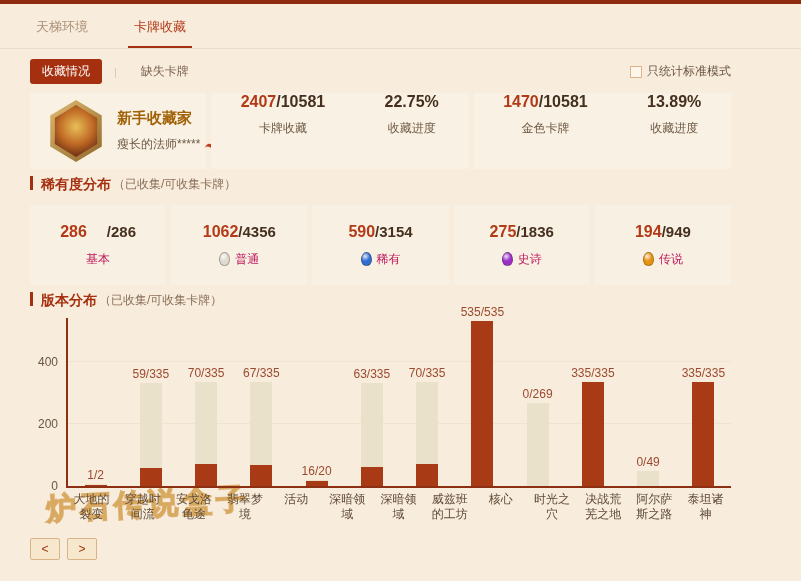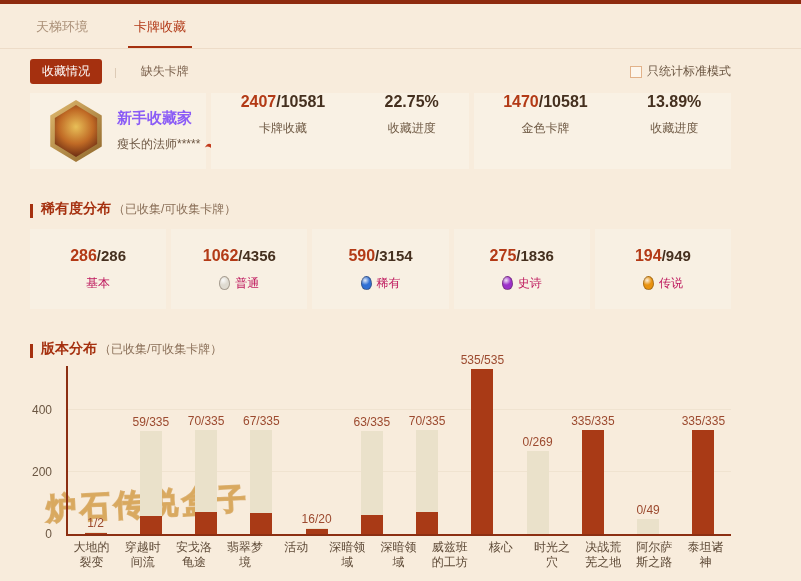--- a/index.html
+++ b/index.html
@@ -39,50 +39,50 @@
   
   .panels { display:flex; gap:5px; margin-top:9px; }
   .panel { background:#f9f1e4; height:76px; }
   .panel.profile { width:176px; flex:none; display:flex; align-items:center; gap:13px; padding-left:18px; }
   .panel.stats { flex:1; display:flex; align-items:flex-start; justify-content:space-around; }
   .hexwrap { position:relative; width:56px; height:62px; flex:none; }
   .hex { position:absolute; inset:0; clip-path:polygon(50% 0,96% 25%,96% 75%,50% 100%,4% 75%,4% 25%);
          background:linear-gradient(135deg,#e3bd72,#8d6428); }
   .hexin { position:absolute; inset:5px; clip-path:polygon(50% 0,96% 25%,96% 75%,50% 100%,4% 75%,4% 25%);
            background:radial-gradient(circle at 50% 42%, #e8bf58 0%, #c06a25 45%, #5e2310 85%); }
-  .pname { font-size:15px; font-weight:bold; color:#8b5cf6; margin-bottom:8px; }
+  .pname { font-size:15px; font-weight:bold; color:#a16207; margin-bottom:8px; }
   .psub { font-size:12px; color:#6e5844; display:flex; align-items:center; gap:4px; white-space:nowrap; }
   .stat { text-align:center; }
   .num { font-size:16px; font-weight:bold; margin-bottom:9px; }
   .num .red { color:#b33a16; }
   .num .dark { color:#45301f; }
   .lbl { font-size:12px; color:#6e5943; }
 
   
-  .sechead { display:flex; align-items:flex-end; margin-top:31px; height:18px; }
+  .sechead { display:flex; align-items:flex-start; margin-top:7px; height:18px; }
   .redbar { width:3px; height:14px; background:#a5300f; margin-right:8px; }
   .st { font-size:14px; font-weight:bold; color:#a5300f; }
   .ss { font-size:12px; color:#8a6f58; margin-left:2px; }
 
   
   .raritycards { display:flex; gap:5px; margin-top:11px; }
   .rcard { flex:1; background:#f8f0e3; height:80px; display:flex; flex-direction:column;
            align-items:center; justify-content:center; }
   .rnum { font-size:15px; font-weight:bold; margin-bottom:10px; }
   .rrow { display:flex; align-items:center; gap:5px; font-size:12px; color:#be185d; }
   .gem { width:11px; height:14px; border-radius:50% 50% 50% 50% / 55% 55% 45% 45%;
          border:1px solid rgba(60,40,20,.35); display:inline-block; }
 
   
   .chartwrap { margin-top:8px; }
   .plot { position:relative; margin-left:36px; height:170px;
           border-left:2px solid #8c2f12; border-bottom:2px solid #8c2f12; }
   .grid { position:absolute; left:0; right:0; height:1px; background:#f0e3d0; }
   .yticks { position:absolute; left:-38px; top:0; bottom:0; width:32px; }
-  .ytick { position:absolute; right:10px; font-size:12px; color:#6b5642; text-align:right; width:32px; }
+  .ytick { position:absolute; right:4px; font-size:12px; color:#6b5642; text-align:right; width:32px; }
   .cols { position:relative; z-index:1; display:flex; align-items:flex-end; height:100%; }
   .col { flex:1; display:flex; flex-direction:column; align-items:center; justify-content:flex-end; }
   .vlabel { font-size:12px; color:#9c4a2f; white-space:nowrap; margin-bottom:2px; }
   .seg { width:22px; }
   .cats { display:flex; margin-left:36px; margin-top:4px; }
   .cat { flex:1; text-align:center; font-size:12px; line-height:15px; color:#5f4b38; padding:0 2px; }
 
   
   .footer { display:flex; justify-content:space-between; align-items:center; margin-top:16px; padding-right:10px; }
   .updlink { font-size:12px; color:#a5300f; text-decoration:underline; cursor:pointer; }
@@ -162,21 +162,21 @@
     </div>
 
     <div class="sechead">
       <span class="redbar"></span>
       <span class="st">稀有度分布</span>
       <span class="ss">（已收集/可收集卡牌）</span>
     </div>
 
     <div class="raritycards" id="rarityCards">
         <div class="rcard">
-          <div class="rnum"><span class="red num" style="color: rgb(179, 58, 22);">286</span><span class="dark" style="color: rgb(69, 48, 31);">/286</span></div>
+          <div class="rnum"><span class="red num" style="color: rgb(179, 58, 22);">286</span><span class="dark" style="color: rgb(69, 48, 31); padding-left: 20px;">/286</span></div>
           <div class="rrow">
             <span>基本</span>
           </div>
         </div>
         <div class="rcard">
           <div class="rnum"><span class="red num" style="color: rgb(179, 58, 22);">1062</span><span class="dark" style="color: rgb(69, 48, 31);">/4356</span></div>
           <div class="rrow">
             <span class="gem" style="background: radial-gradient(circle at 35% 28%, rgba(255, 255, 255, 0.85) 0%, rgba(255, 255, 255, 0) 45%), rgb(223, 219, 209);"></span>
             <span>普通</span>
           </div>

